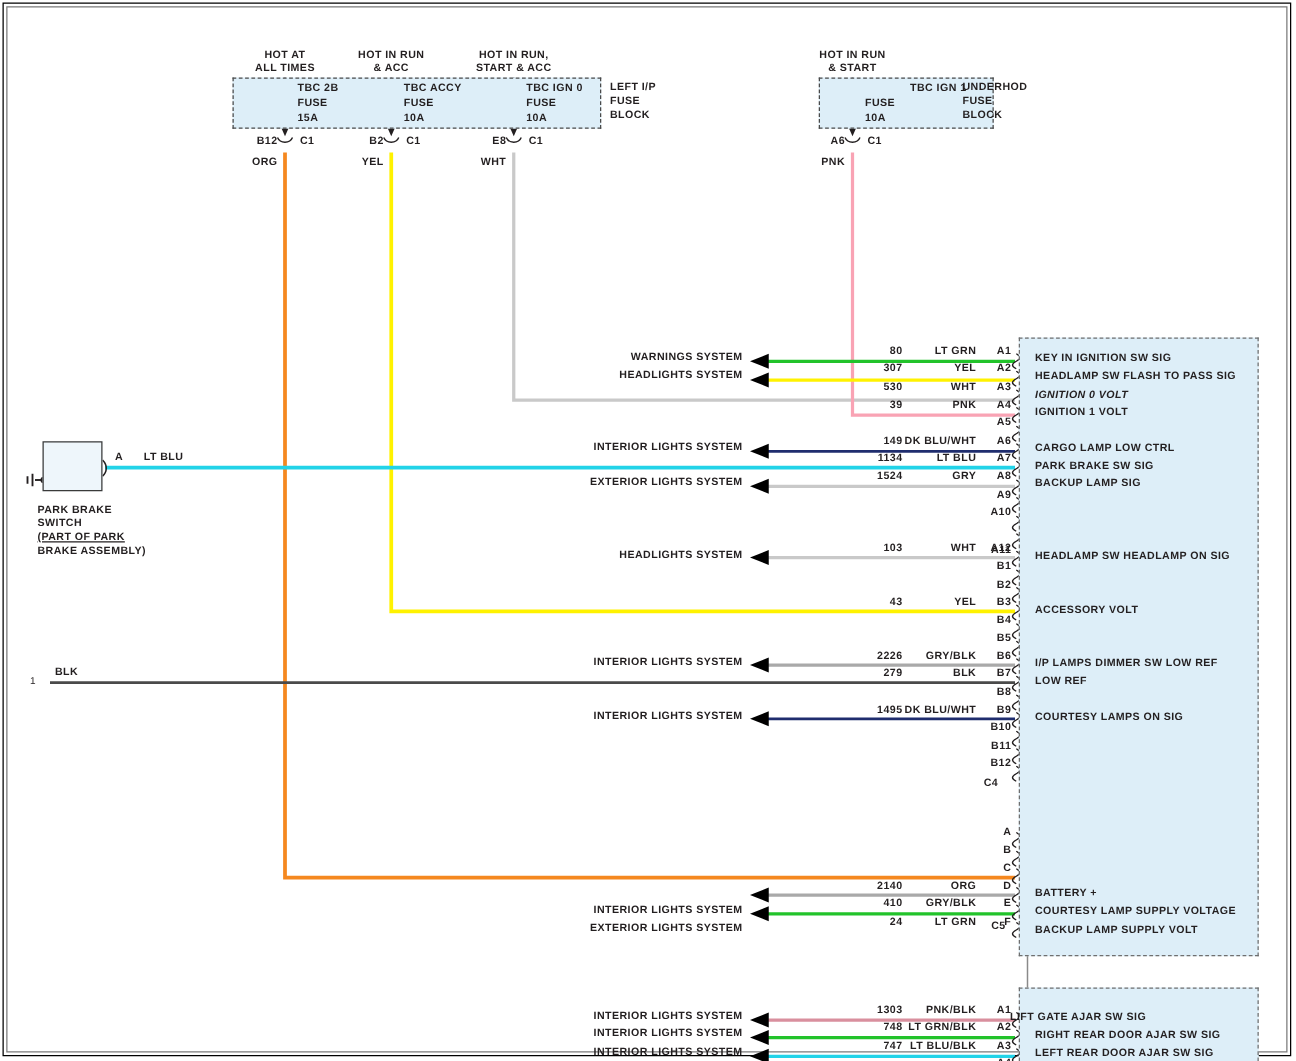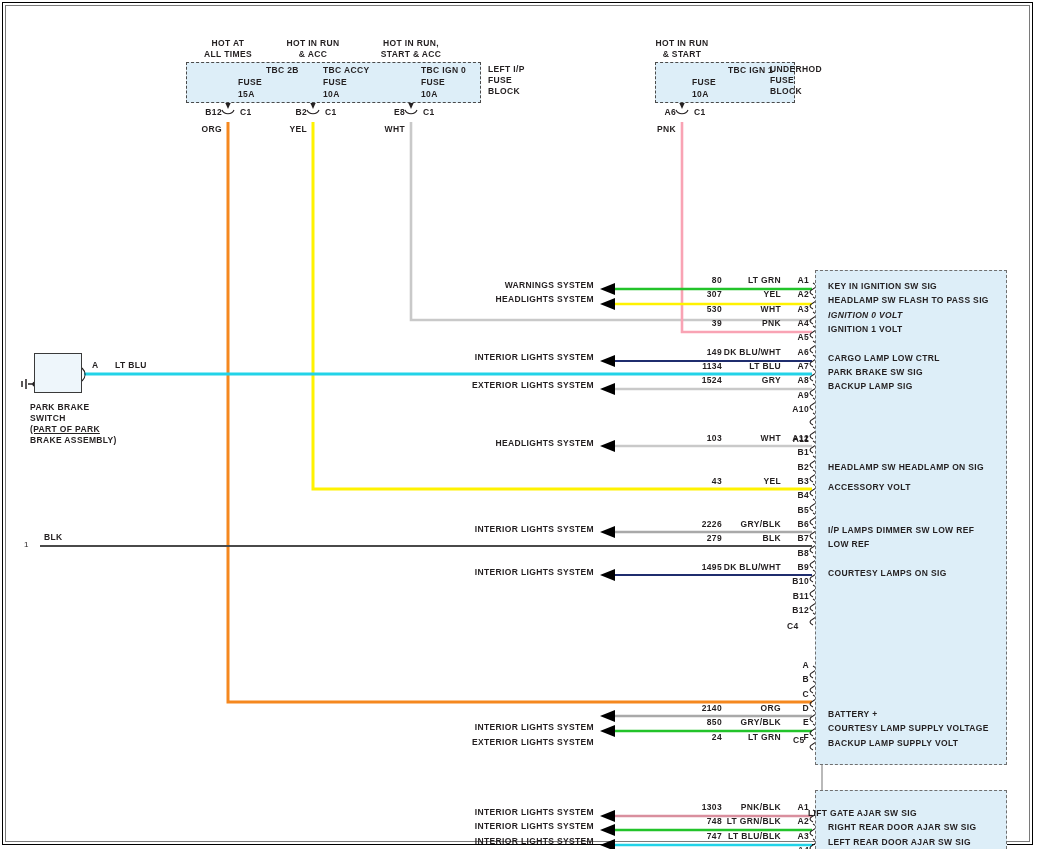--- a/index.html
+++ b/index.html
@@ -171,21 +171,21 @@
   <div class="t" style="left:488px;top:64px;">LEFT I/P</div>
   <div class="t" style="left:488px;top:75px;">FUSE</div>
   <div class="t" style="left:488px;top:86px;">BLOCK</div>
 
   <div class="t" style="left:770px;top:64px;">UNDERHOD</div>
   <div class="t" style="left:770px;top:75px;">FUSE</div>
   <div class="t" style="left:770px;top:86px;">BLOCK</div>
 
   <div class="t ctr" style="left:228px;top:38px;">HOT AT</div>
   <div class="t ctr" style="left:228px;top:49px;">ALL TIMES</div>
-  <div class="t" style="left:238px;top:65px;margin-left:28px;">TBC 2B</div>
+  <div class="t" style="left:238px;top:65px;">TBC 2B</div>
   <div class="t" style="left:238px;top:77px;">FUSE</div>
   <div class="t" style="left:238px;top:89px;">15A</div>
   <div class="t right" style="left:222px;top:107px;">B12</div>
   <div class="t ul" style="left:240px;top:107px;">C1</div>
   <div class="t right" style="left:222px;top:124px;">ORG</div>
 
   <div class="t ctr" style="left:313px;top:38px;">HOT IN RUN</div>
   <div class="t ctr" style="left:313px;top:49px;">&amp; ACC</div>
   <div class="t" style="left:323px;top:65px;">TBC ACCY</div>
   <div class="t" style="left:323px;top:77px;">FUSE</div>
@@ -259,21 +259,21 @@
       <div class="t right" style="left: 781px; top: 375.45px;">GRY</div>
       <div class="t right" style="left: 809px; top: 375.45px;">A8</div>
       <div class="t" style="left: 828px; top: 381.45px;">BACKUP LAMP SIG</div>
       <div class="t right" style="left: 594px; top: 380.45px;">EXTERIOR LIGHTS SYSTEM</div>
       <div class="t right" style="left: 809px; top: 389.8px;">A9</div>
       <div class="t right" style="left: 809px; top: 404.15px;">A10</div>
       <div class="t right" style="left: 809px; top: 418.5px; margin-top: 15px;">A11</div>
       <div class="t right" style="left: 722px; top: 432.85px;">103</div>
       <div class="t right" style="left: 781px; top: 432.85px;">WHT</div>
       <div class="t right" style="left: 809px; top: 432.85px;">A12</div>
-      <div class="t" style="left: 828px; top: 438.85px; margin-top: 23px;">HEADLAMP SW HEADLAMP ON SIG</div>
+      <div class="t" style="left: 828px; top: 438.85px;">HEADLAMP SW HEADLAMP ON SIG</div>
       <div class="t right" style="left: 594px; top: 437.85px;">HEADLIGHTS SYSTEM</div>
       <div class="t right" style="left: 809px; top: 447.2px;">B1</div>
       <div class="t right" style="left: 809px; top: 461.55px;">B2</div>
       <div class="t right" style="left: 722px; top: 475.9px;">43</div>
       <div class="t right" style="left: 781px; top: 475.9px;">YEL</div>
       <div class="t right" style="left: 809px; top: 475.9px;">B3</div>
       <div class="t" style="left: 828px; top: 481.9px;">ACCESSORY VOLT</div>
       <div class="t right" style="left: 809px; top: 490.25px;">B4</div>
       <div class="t right" style="left: 809px; top: 504.6px;">B5</div>
       <div class="t right" style="left: 722px; top: 518.95px;">2226</div>
@@ -298,21 +298,21 @@
   <div class="t ul" style="left:787px;top:621px;">C4</div>
 
   <div id="c5-rows">
       <div class="t right" style="left: 809px; top: 660px;">A</div>
       <div class="t right" style="left: 809px; top: 674.35px;">B</div>
       <div class="t right" style="left: 809px; top: 688.7px;">C</div>
       <div class="t right" style="left: 722px; top: 703.05px;">2140</div>
       <div class="t right" style="left: 781px; top: 703.05px;">ORG</div>
       <div class="t right" style="left: 809px; top: 703.05px;">D</div>
       <div class="t" style="left: 828px; top: 709.05px;">BATTERY +</div>
-      <div class="t right" style="left: 722px; top: 717.4px;">850</div>
+      <div class="t right" style="left: 722px; top: 717.4px;">410</div>
       <div class="t right" style="left: 781px; top: 717.4px;">GRY/BLK</div>
       <div class="t right" style="left: 809px; top: 717.4px;">E</div>
       <div class="t" style="left: 828px; top: 723.4px;">COURTESY LAMP SUPPLY VOLTAGE</div>
       <div class="t right" style="left: 594px; top: 722.4px;">INTERIOR LIGHTS SYSTEM</div>
       <div class="t right" style="left: 722px; top: 731.75px;">24</div>
       <div class="t right" style="left: 781px; top: 731.75px;">LT GRN</div>
       <div class="t right" style="left: 809px; top: 731.75px;">F</div>
       <div class="t" style="left: 828px; top: 737.75px;">BACKUP LAMP SUPPLY VOLT</div>
       <div class="t right" style="left: 594px; top: 736.75px;">EXTERIOR LIGHTS SYSTEM</div>
     </div>

